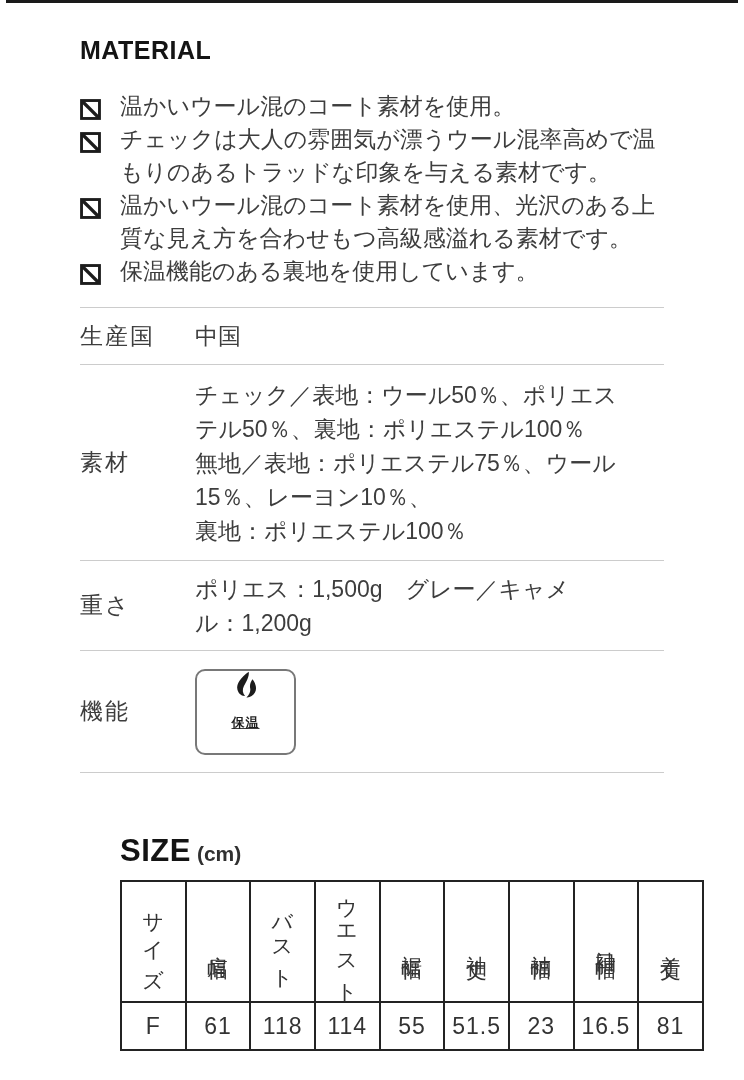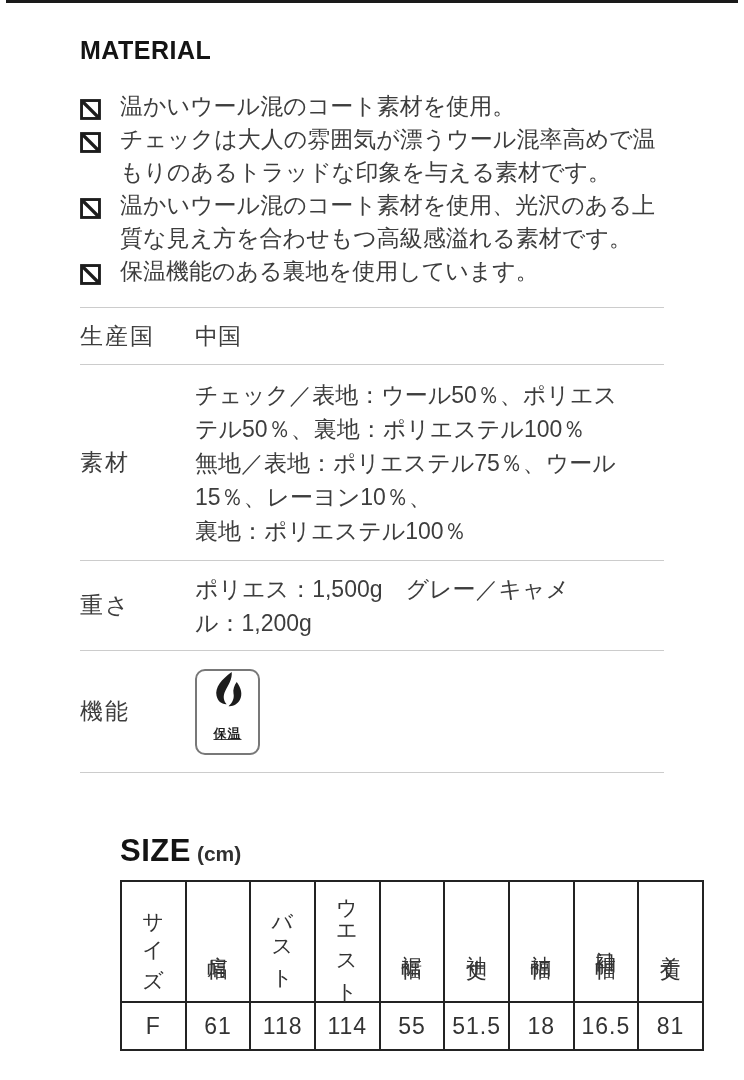--- a/index.html
+++ b/index.html
@@ -28,23 +28,23 @@
   .spec-row:last-child { border-bottom:1px solid #cccccc; }
   .spec-row.r1 { min-height:57px; }
   .spec-row.r2 { min-height:196px; }
   .spec-row.r3 { min-height:90px; }
   .spec-row.r4 { min-height:123px; }
   .spec-label { flex:0 0 115px; font-size:23px; letter-spacing:2px; color:#3d3d3d; }
   .spec-value { font-size:23px; line-height:34px; color:#3d3d3d; max-width:469px; }
 
   
   .func-badge {
-    width:65px; height:86px; border:2px solid #787878; border-radius:10px;
+    width:101px; height:86px; border:2px solid #787878; border-radius:10px;
     display:flex; flex-direction:column; align-items:center; justify-content:flex-end;
-    padding-bottom:2px; background:#fff;text-decoration:underline;
+    padding-bottom:13px; background:#fff;text-decoration:underline;
   }
   .flame-icon { width:42px; height:46px; margin-bottom:2px; }
   .func-badge-label { font-size:13px; font-weight:700; color:#1f1f1f; letter-spacing:1px; }
 
   
   .size-section { margin-top:60px;padding-left:40px; }
   .size-heading-row { display:flex; align-items:baseline; gap:6px; margin-bottom:11px; }
   .size-heading { font-size:31px; font-weight:800; color:#141414; letter-spacing:.5px; }
   .size-unit { font-size:21px; font-weight:700; color:#303030; }
   table.size-table { border-collapse:collapse; width:584px; table-layout:fixed; }
@@ -159,21 +159,21 @@
         </tr>
       </thead>
       <tbody>
         <tr>
           <td>F</td>
           <td>61</td>
           <td>118</td>
           <td>114</td>
           <td>55</td>
           <td>51.5</td>
-          <td>18</td>
+          <td>23</td>
           <td>16.5</td>
           <td>81</td>
         </tr>
       </tbody>
     </table>
   </section>
 
 </div>
 
 </body></html>

